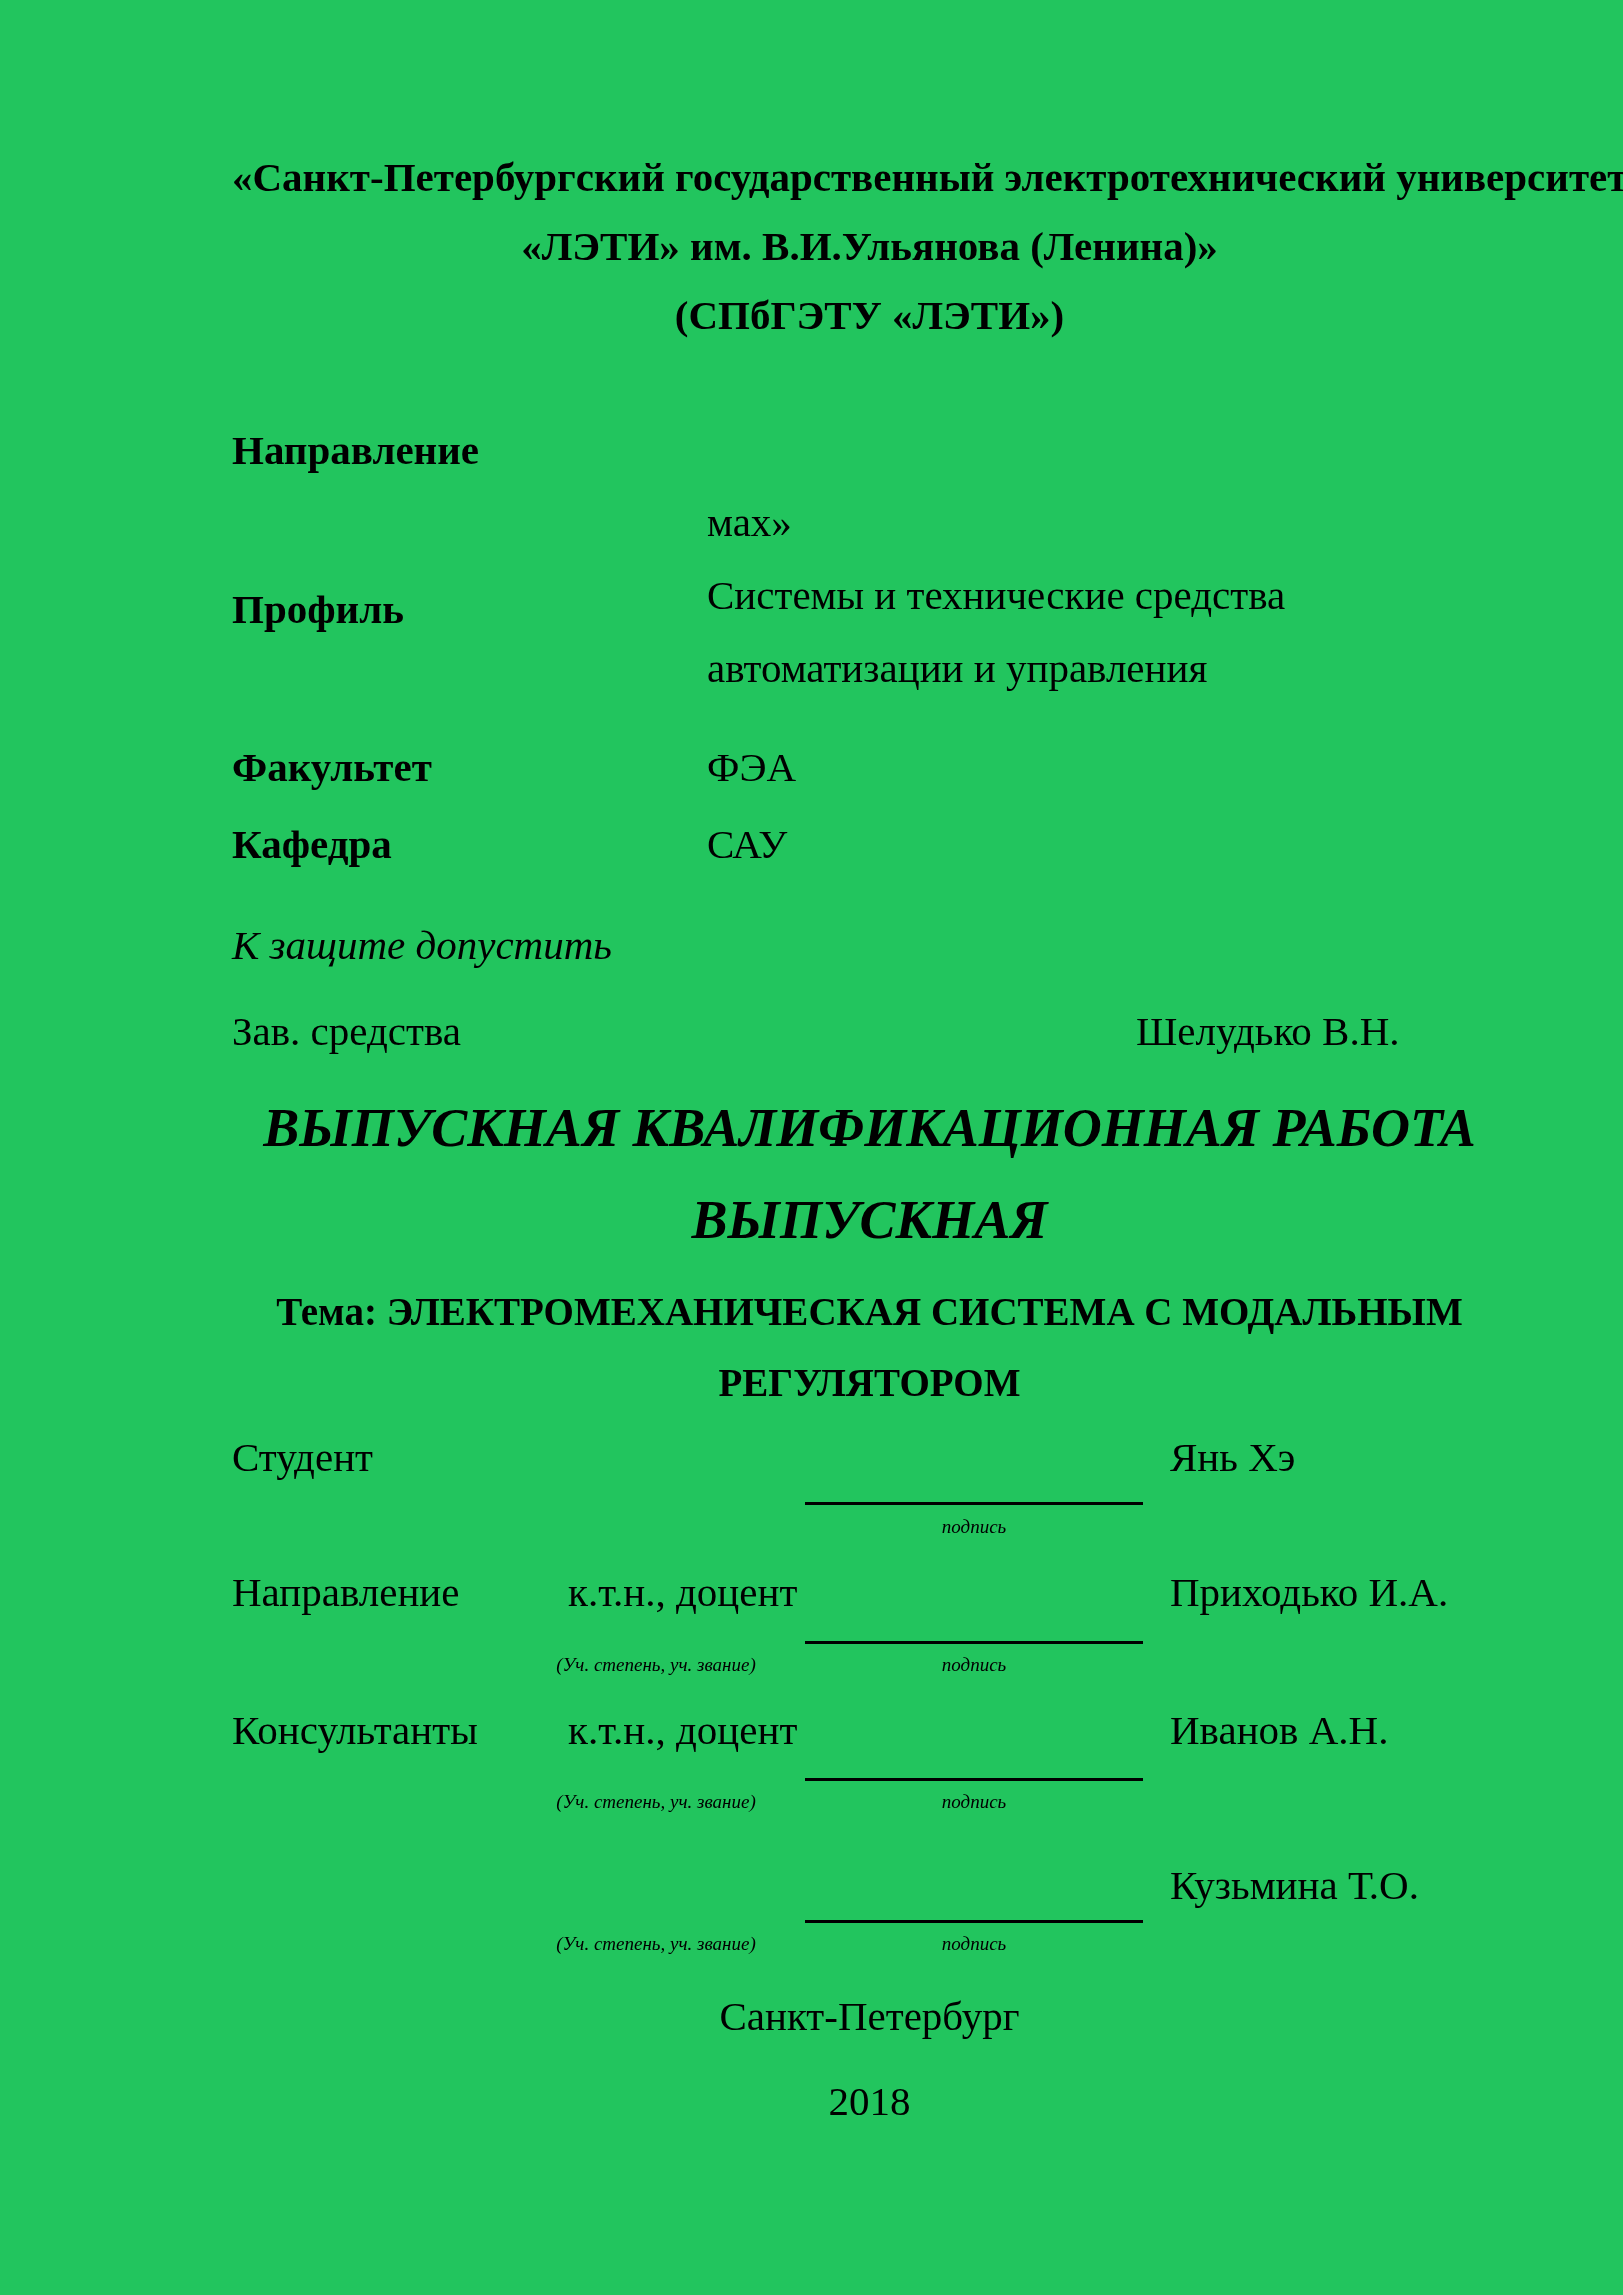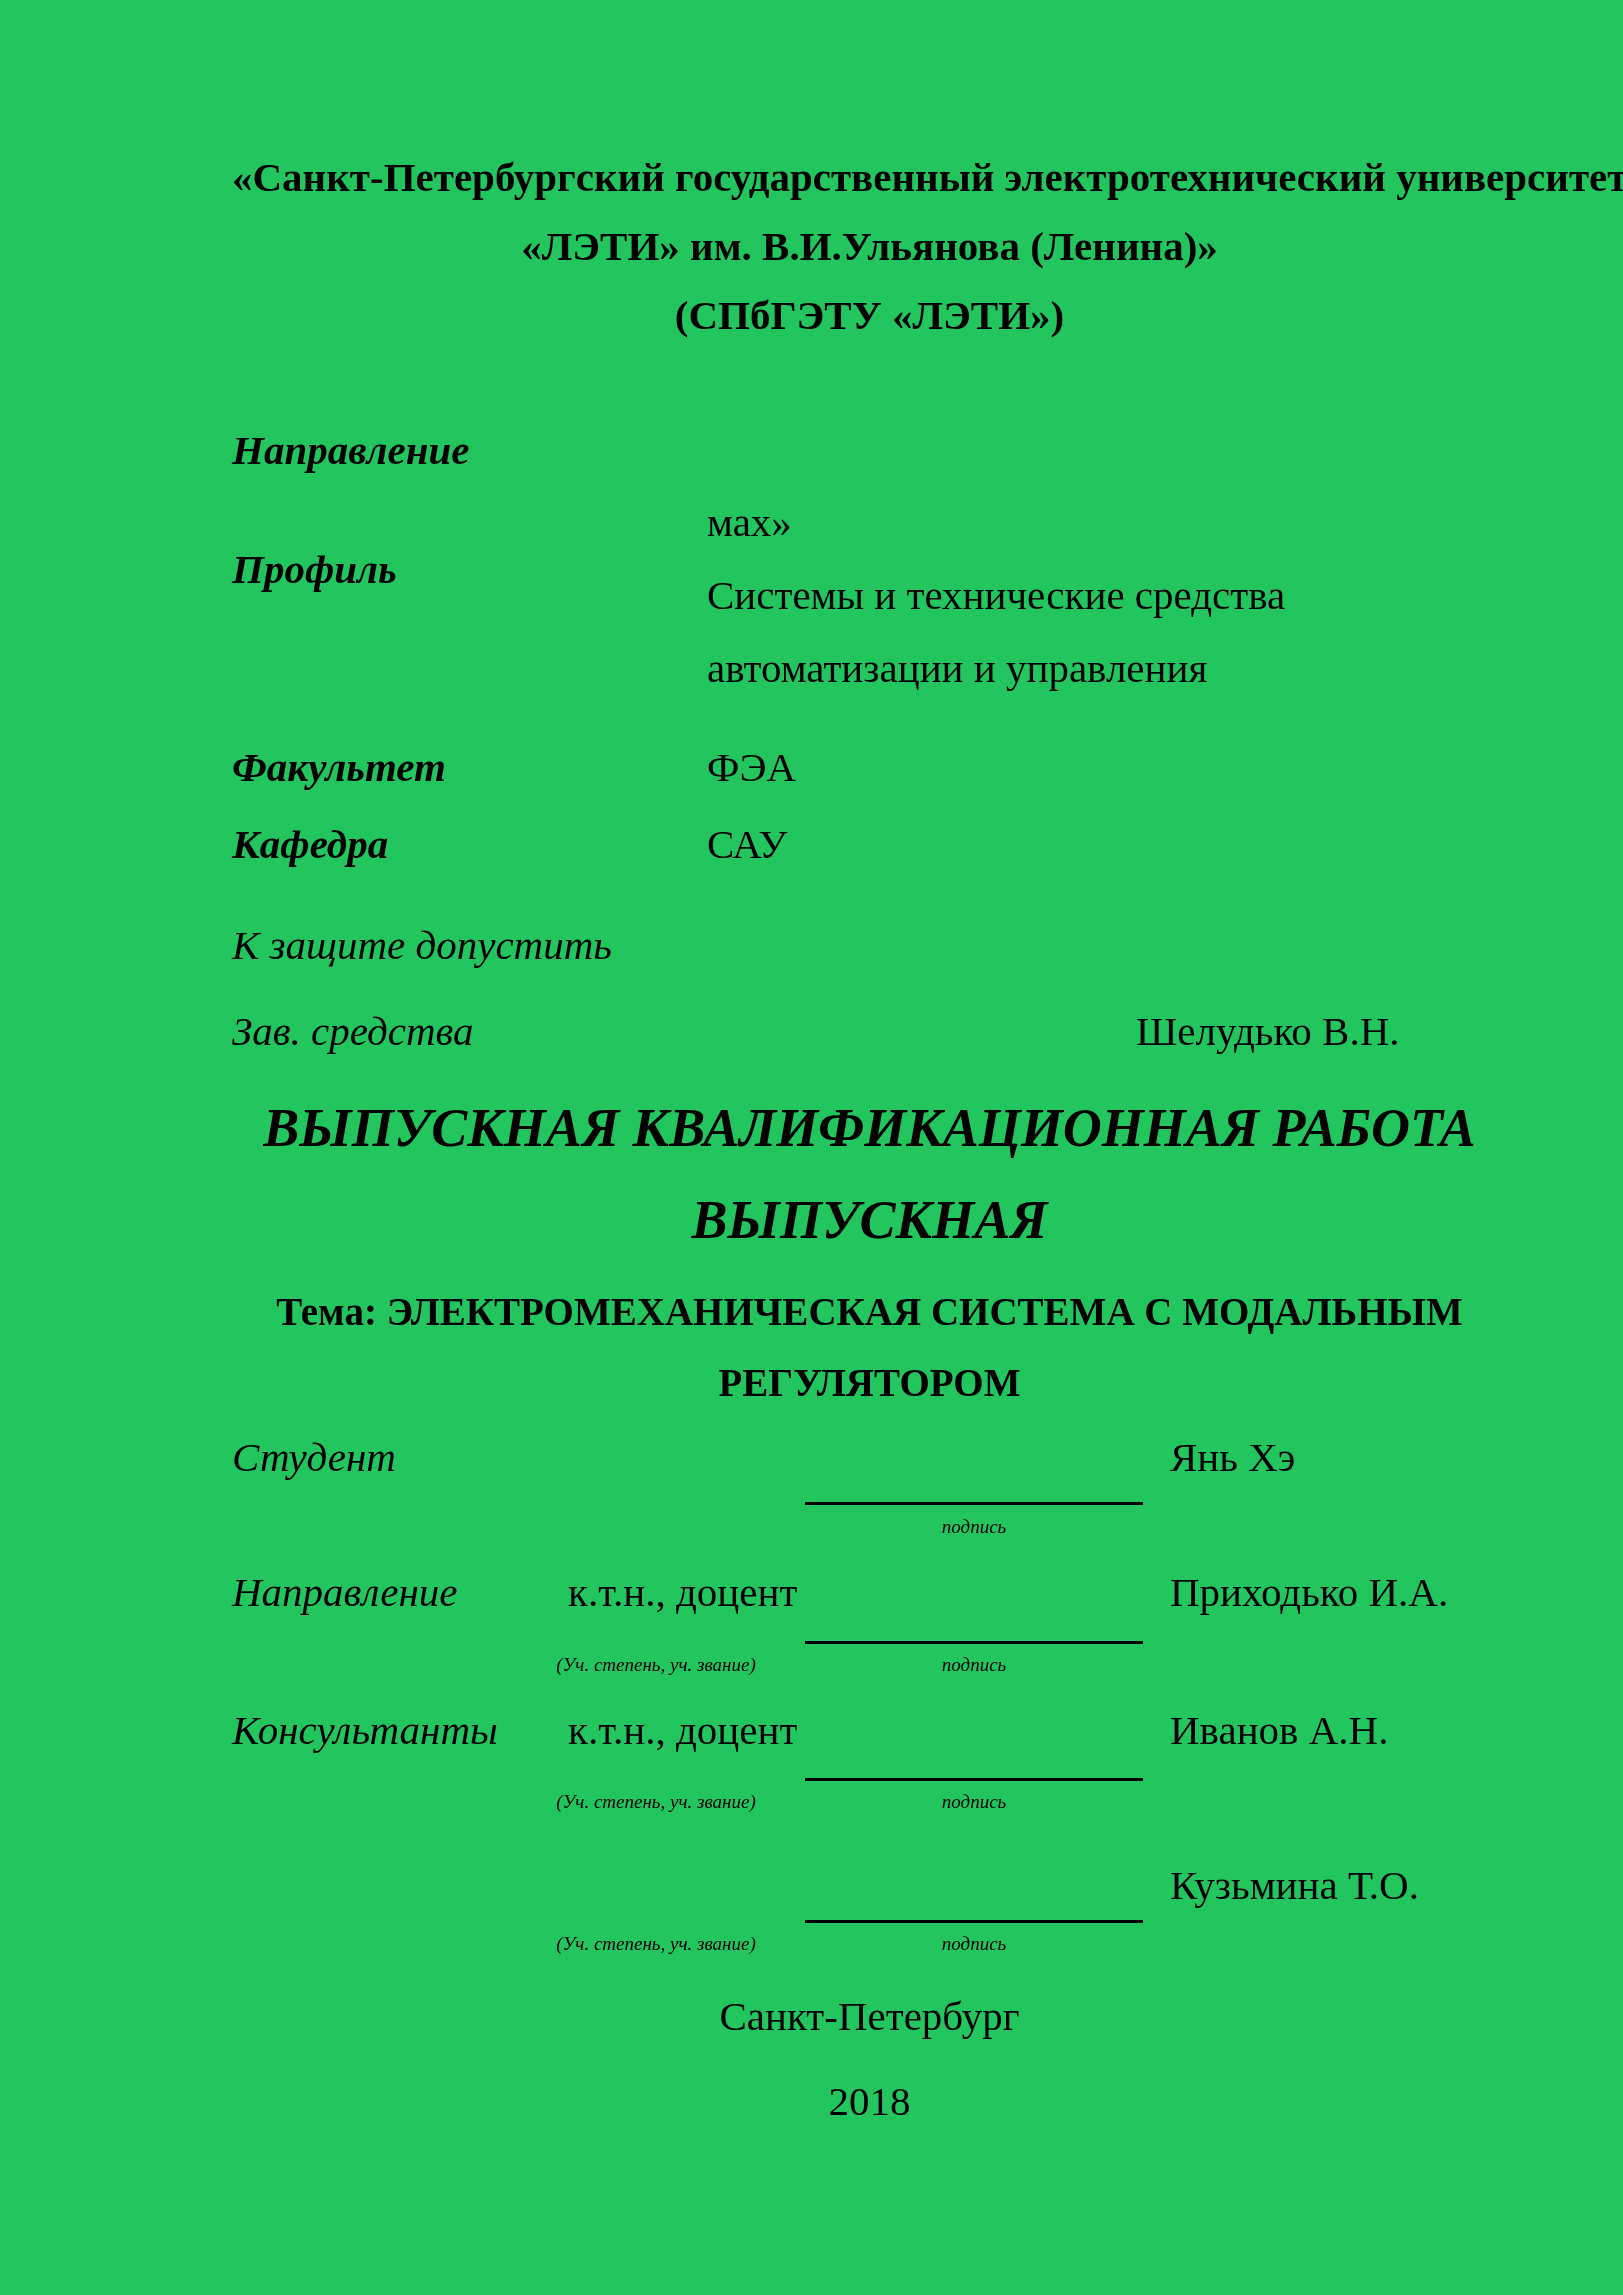--- a/index.html
+++ b/index.html
@@ -37,38 +37,38 @@
     font-style: italic;
     text-align: center;
   }
   .sig-line {
     position: absolute;
     left: 805px;
     width: 338px;
     height: 0;
     border-top: 3.1px solid #000000;
   }
-  .label-col { left: 232px; font-style: italic; }
+  .label-col { left: 232px; }
   .value-col { left: 707px; }
   .degree-col { left: 568px; }
   .name-col { left: 1170px; }
 </style>
 </head>
 <body>
 
 <div class="page">
 
   <div class="t bold center" style="top:157px">«Санкт-Петербургский государственный электротехнический университет</div>
   <div class="t bold center" style="top:226px">«ЛЭТИ» им. В.И.Ульянова (Ленина)»</div>
   <div class="t bold center" style="top:295px">(СПбГЭТУ «ЛЭТИ»)</div>
 
   <div class="t bold label-col" style="top:430px">Направление</div>
   <div class="t value-col" style="top:502px">мах»</div>
 
-  <div class="t bold label-col" style="top:549px">Профиль</div>
+  <div class="t bold label-col" style="top:589px">Профиль</div>
   <div class="t value-col" style="top:575px">Системы и технические средства</div>
   <div class="t value-col" style="top:648px">автоматизации и управления</div>
 
   <div class="t bold label-col" style="top:747px">Факультет</div>
   <div class="t value-col" style="top:747px">ФЭА</div>
 
   <div class="t bold label-col" style="top:824px">Кафедра</div>
   <div class="t value-col" style="top:824px">САУ</div>
 
   <div class="t italic label-col" style="top:925px">К защите допустить</div>

